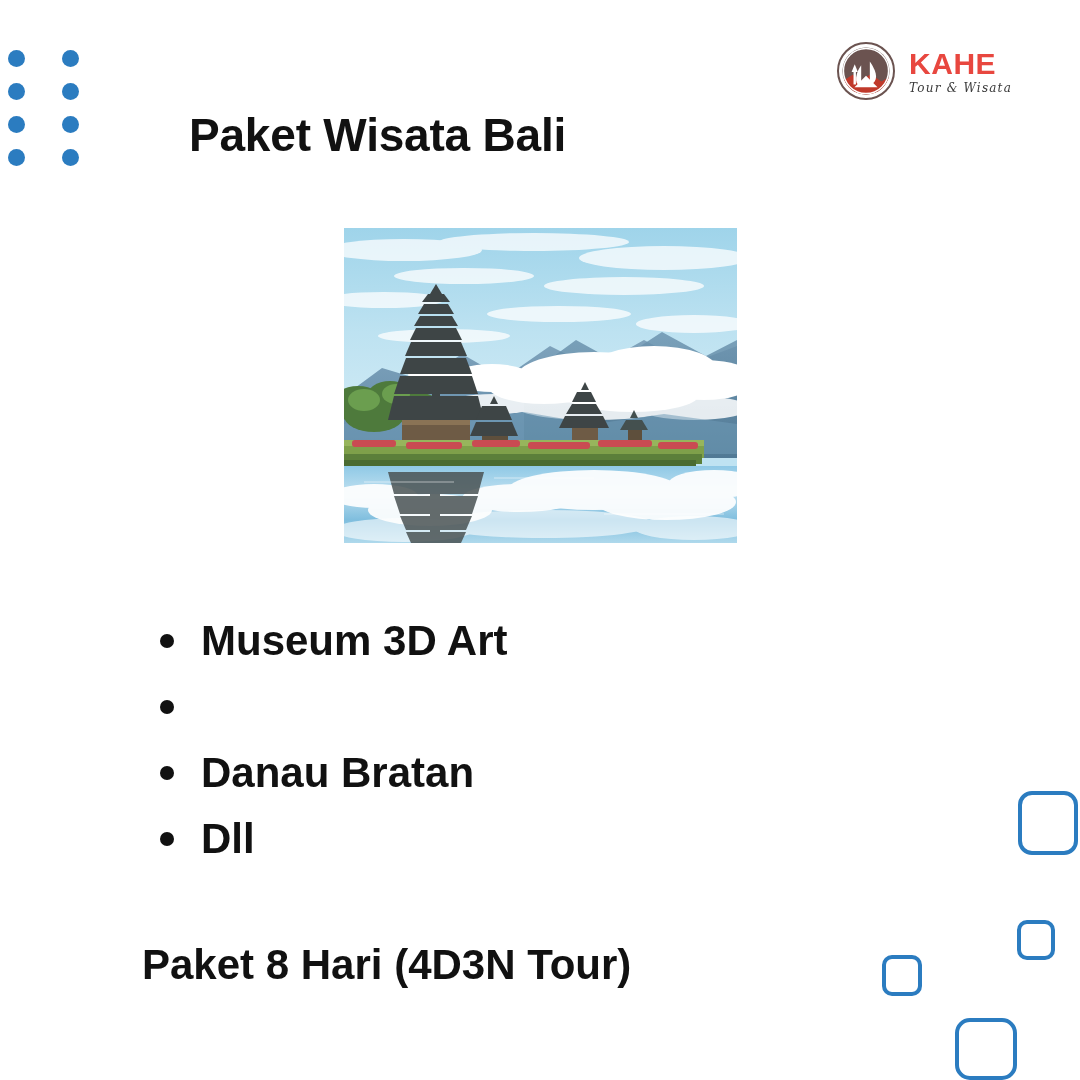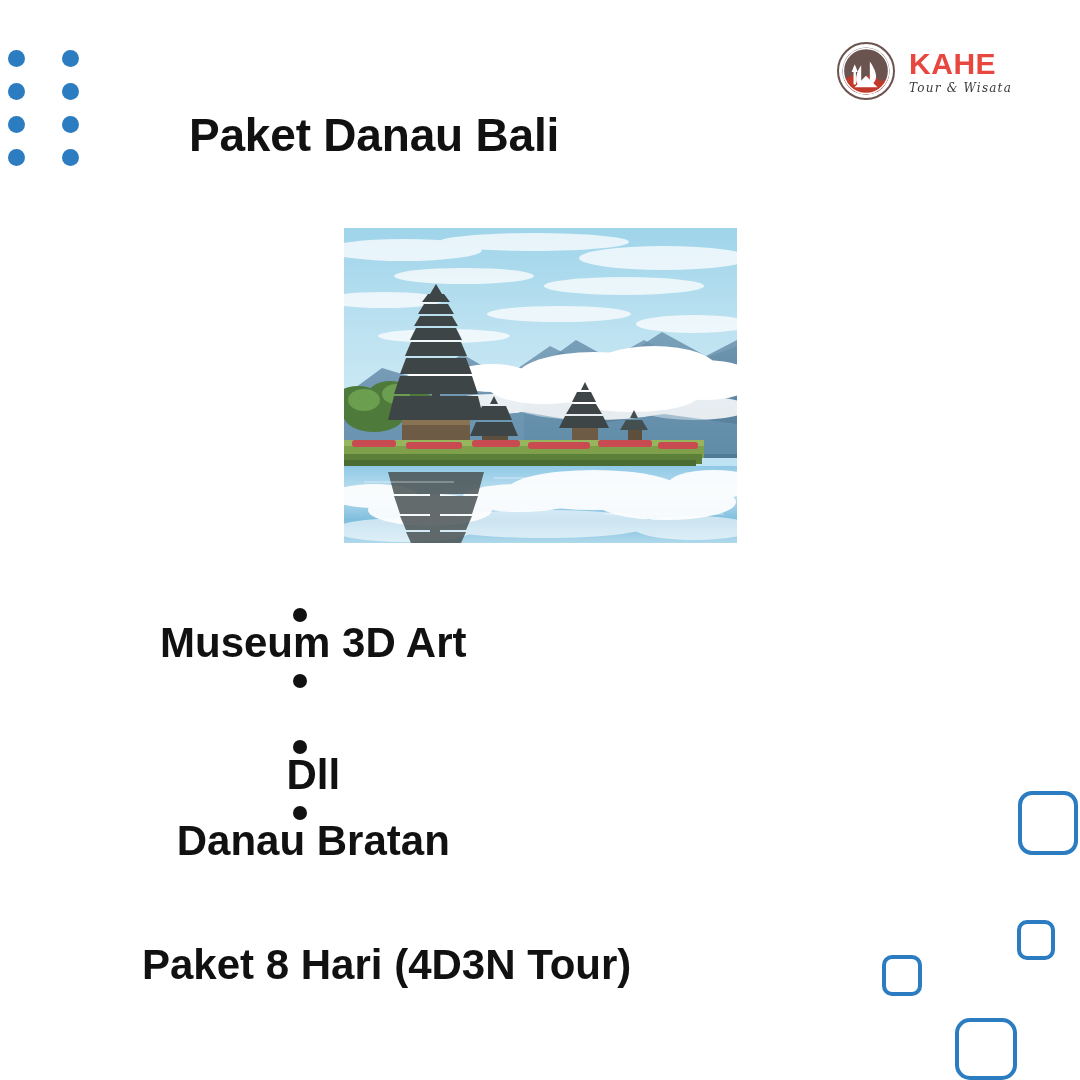--- a/index.html
+++ b/index.html
@@ -102,21 +102,20 @@
     left: 160px;
     top: 608px;
     margin: 0;
     padding: 0;
     list-style: none;
   }
   .feature-item {
     display: flex;
     align-items: center;
     height: 66px;
-    flex-direction: column;
   }
   .feature-bullet {
     width: 14px;
     height: 14px;
     border-radius: 50%;
     background: #111111;
     flex: 0 0 14px;
     margin-right: 27px;
   }
   .feature-label {
@@ -184,21 +183,21 @@
         </g>
         <circle cx="50" cy="50" r="47" fill="none" stroke="#ffffff" stroke-width="3"></circle>
       </svg>
     </div>
     <div class="logo-text">
       <div class="logo-name">KAHE</div>
       <div class="logo-tagline">Tour  &amp;  Wisata</div>
     </div>
   </div>
 
-  <div class="headline">Paket Danau Bali</div>
+  <div class="headline">Paket Wisata Bali</div>
 
   <div class="hero-photo">
     <svg viewBox="0 0 393 315" preserveAspectRatio="none" xmlns="http://www.w3.org/2000/svg">
       <defs>
         <linearGradient id="skyGrad" x1="0" y1="0" x2="0" y2="1">
           <stop offset="0%" stop-color="#9FD4EA"></stop>
           <stop offset="45%" stop-color="#BDE2F1"></stop>
           <stop offset="100%" stop-color="#D8EEF7"></stop>
         </linearGradient>
         <linearGradient id="waterGrad" x1="0" y1="0" x2="0" y2="1">
@@ -346,25 +345,25 @@
   <ul class="feature-list">
     <li class="feature-item">
       <span class="feature-bullet"></span>
       <span class="feature-label">Museum 3D Art</span>
     </li>
     <li class="feature-item">
       <span class="feature-bullet"></span>
     </li>
     <li class="feature-item">
       <span class="feature-bullet"></span>
-      <span class="feature-label">Dll</span>
+      <span class="feature-label">Danau Bratan</span>
     </li>
     <li class="feature-item">
       <span class="feature-bullet"></span>
-      <span class="feature-label">Danau Bratan</span>
+      <span class="feature-label">Dll</span>
     </li>
   </ul>
 
   <div class="package-line">Paket 8 Hari (4D3N Tour)</div>
 
   <div class="deco-square sq-a"></div>
   <div class="deco-square sq-b"></div>
   <div class="deco-square sq-c"></div>
   <div class="deco-square sq-d"></div>
 

